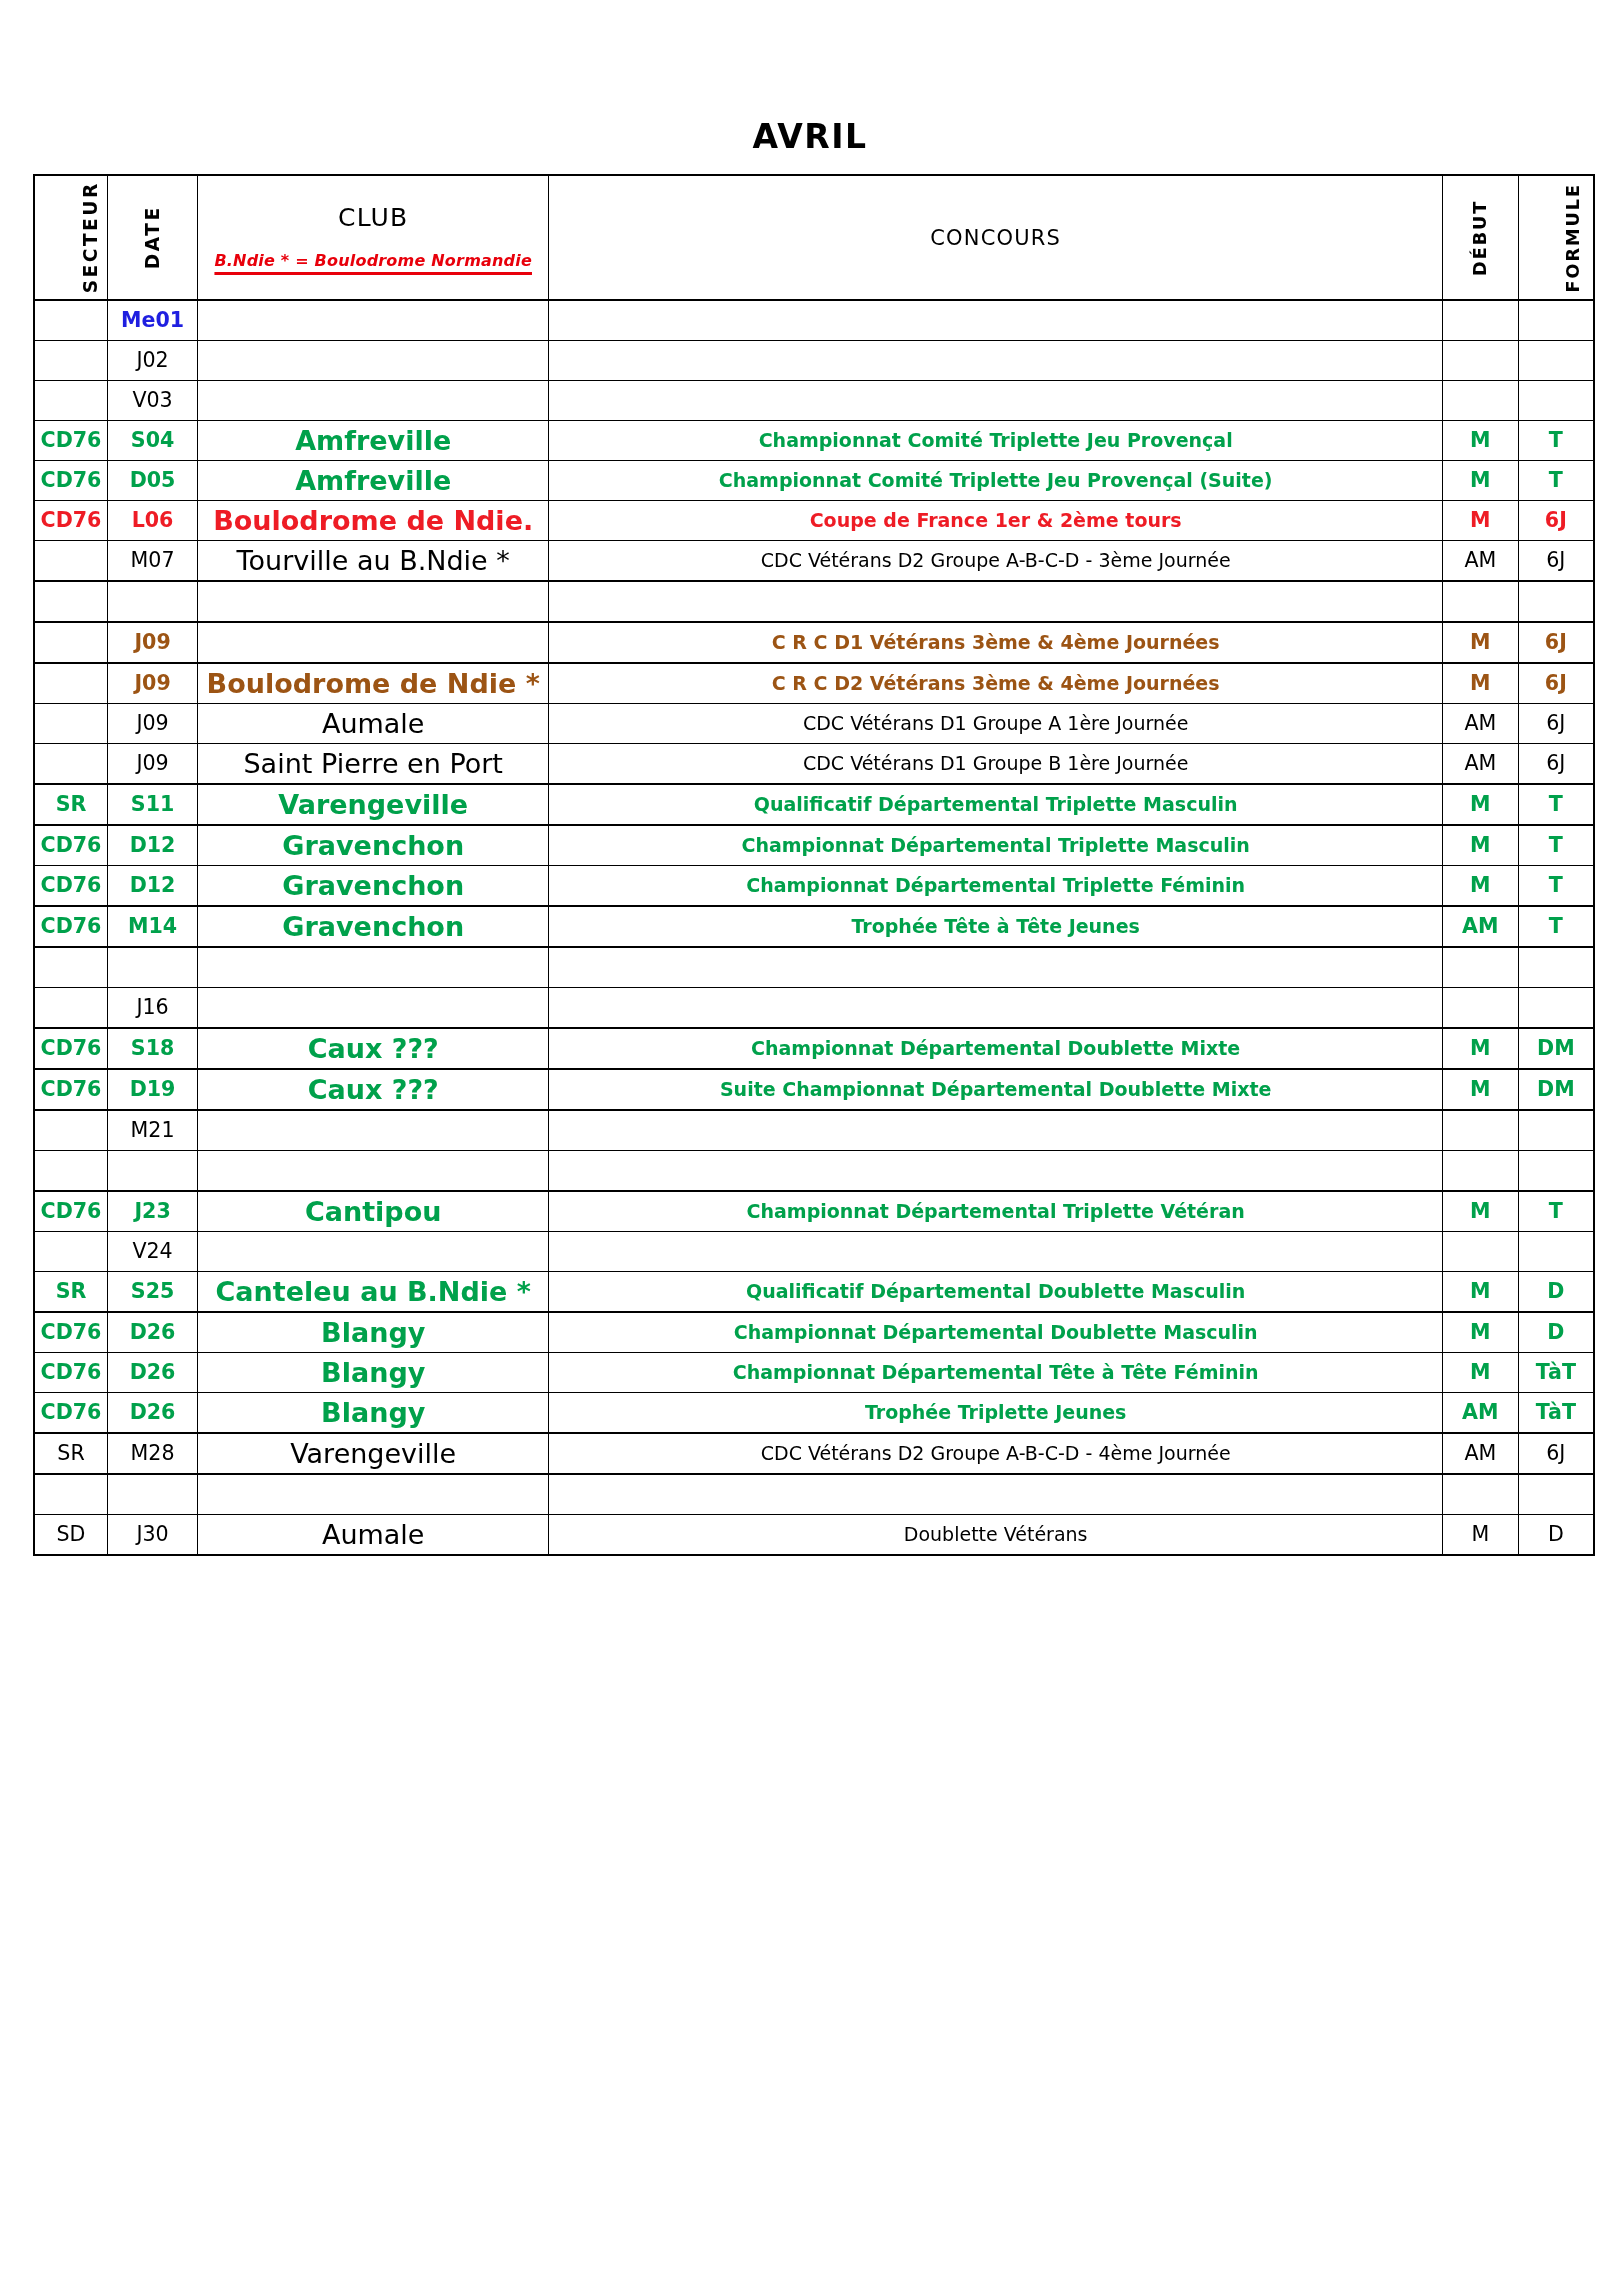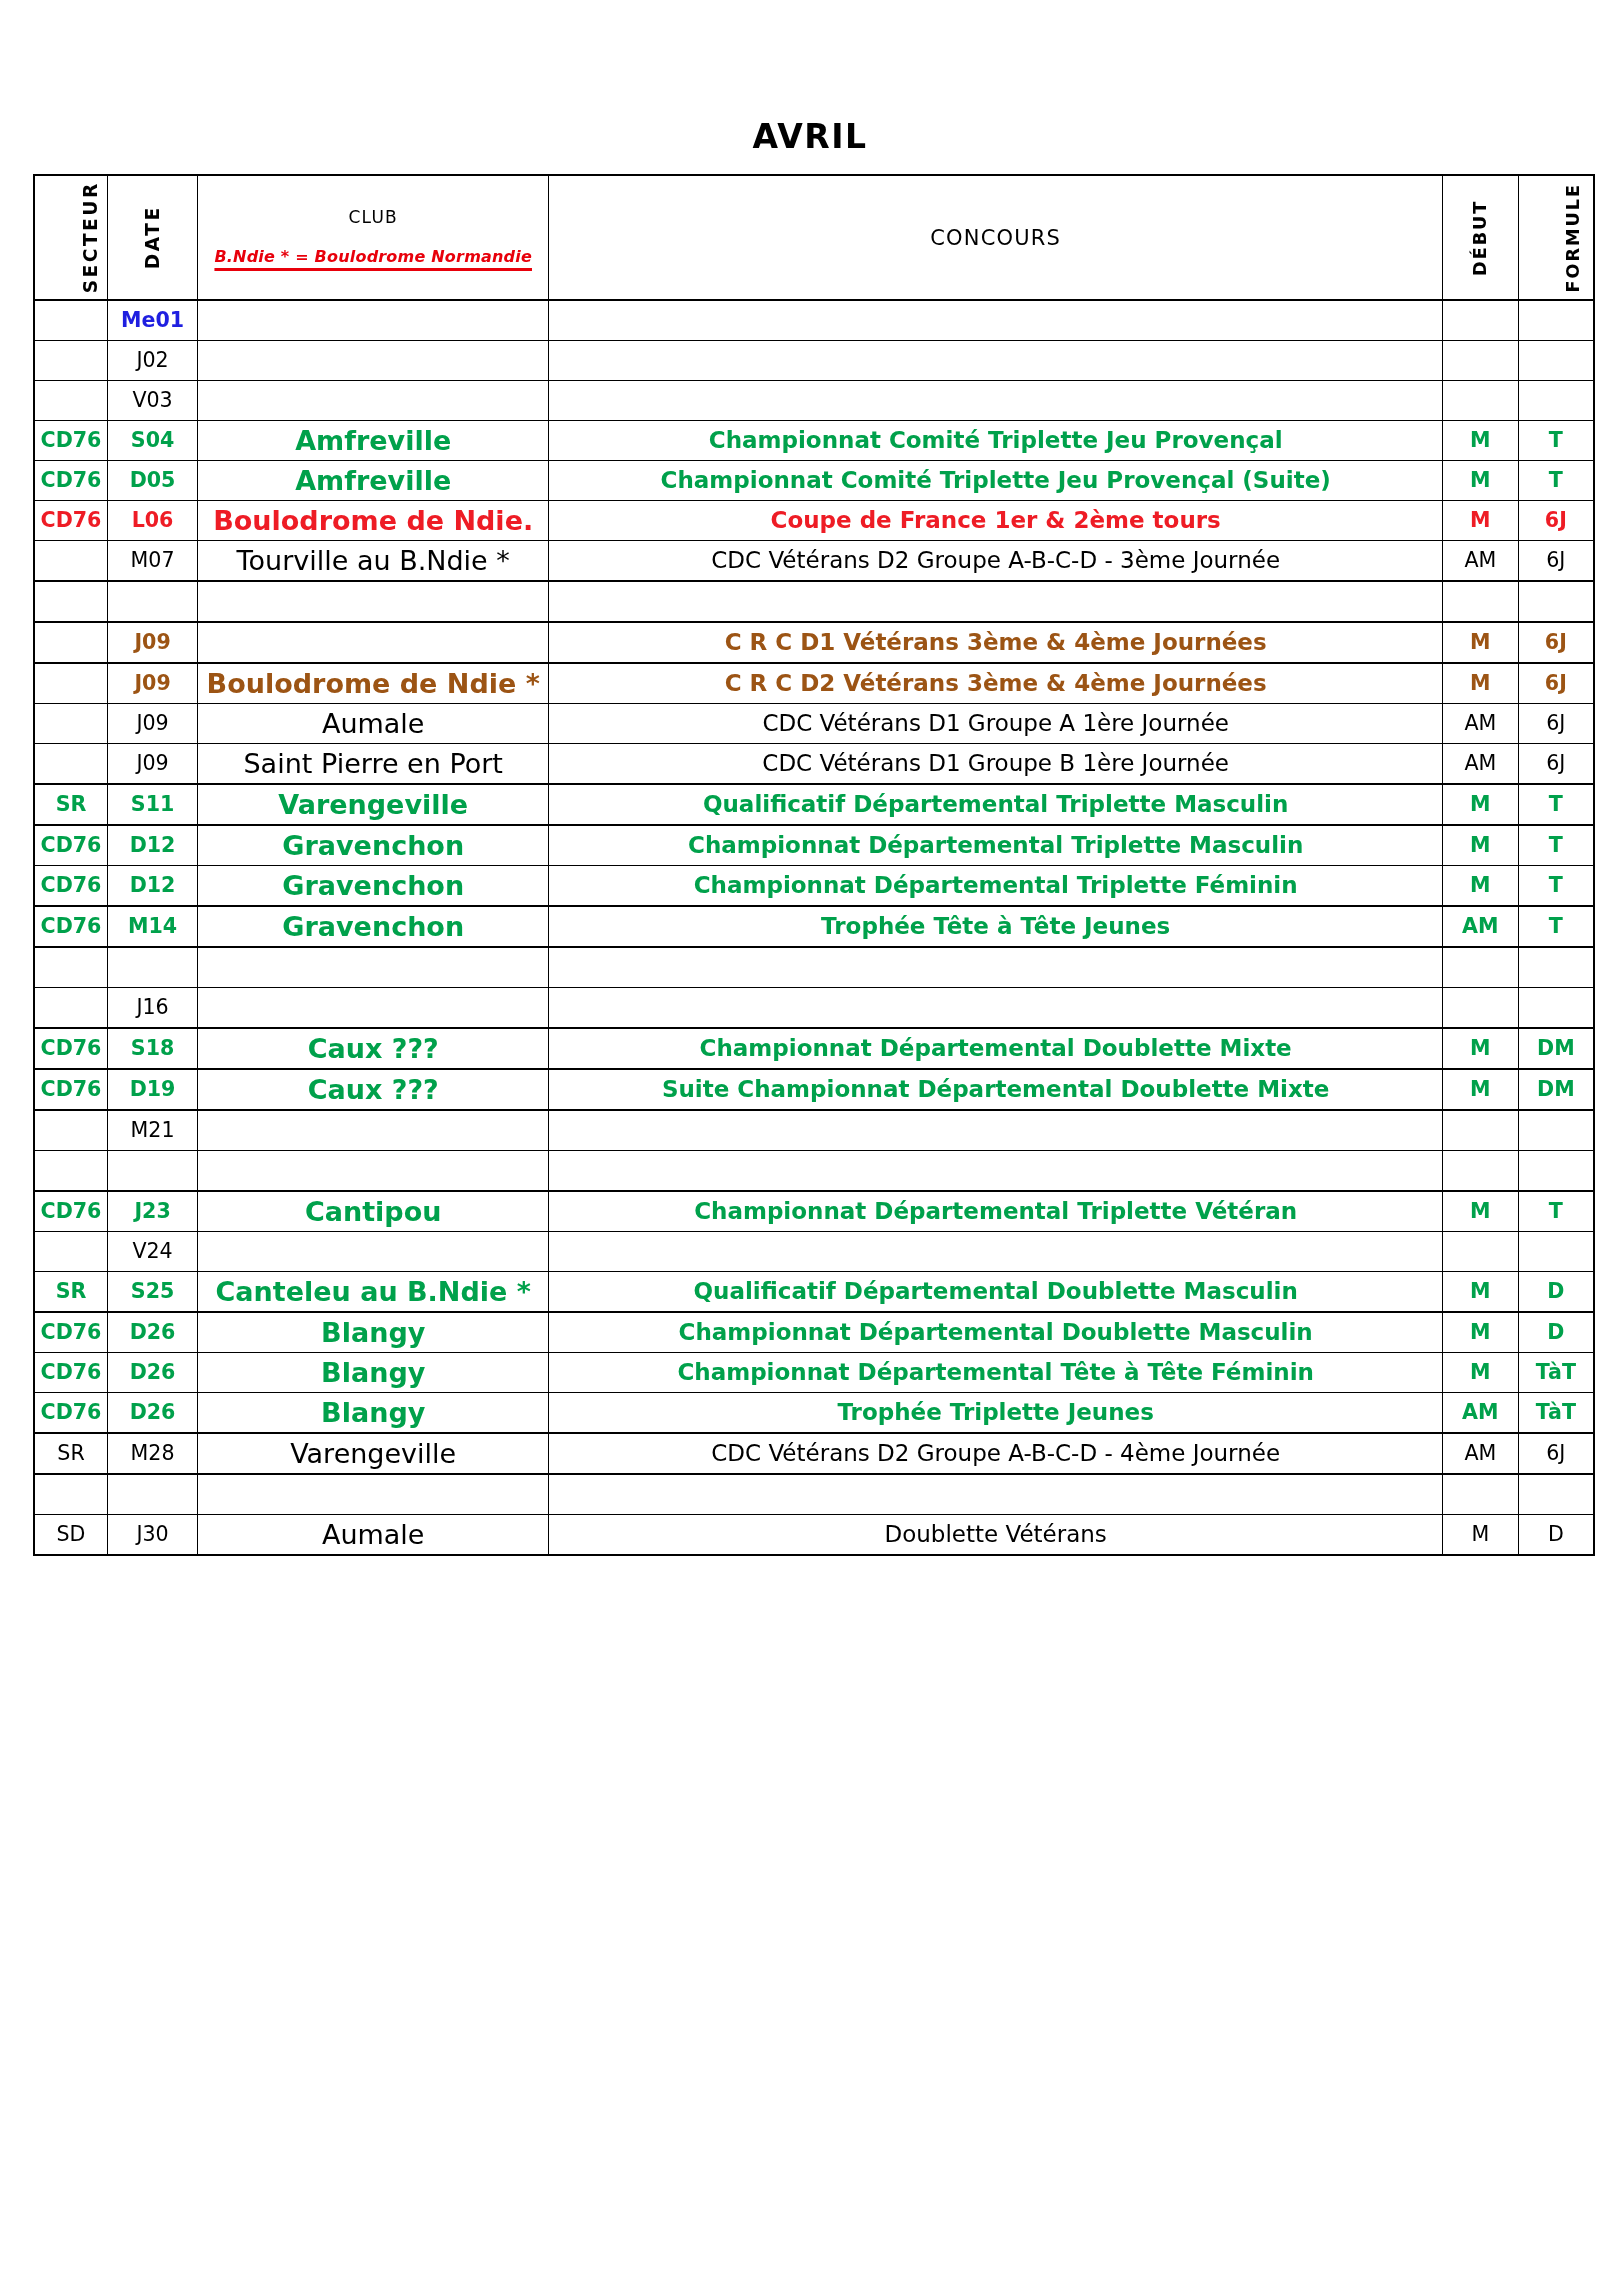--- a/index.html
+++ b/index.html
@@ -100,21 +100,21 @@
     font-size: 17.6px;
     letter-spacing: 2px;
   }
 
   .club-head {
     padding: 5.9px 3.9px 9.8px 3.9px;
     line-height: 1.05;
   }
   .club-head .ch-main {
     display: block;
-    font-size: 17px;
+    font-size: 25px;
     letter-spacing: 1.2px;
     color: #000000;
     margin-bottom: 21.6px;
     text-align: center;
   }
   .club-head .ch-note {
     display: inline-block;
     font-size: 16px;
     font-weight: 700;
     font-style: italic;
@@ -137,21 +137,21 @@
 
   tbody td.cell {
     font-size: 20.6px;
     line-height: 1.1;
     white-space: nowrap;
     overflow: hidden;
   }
   tbody td.c-secteur-cell,
   tbody td.c-date-cell { font-size: 20.6px; }
   tbody td.c-club-cell { font-size: 27px; }
-  tbody td.c-conc-cell { font-size: 23px; }
+  tbody td.c-conc-cell { font-size: 19px; }
   tbody td.c-debut-cell,
   tbody td.c-form-cell { font-size: 20.6px; }
 
   
   tbody tr.sep-top > td { border-top: 2.9px solid #000000; }
 
   
   .col-black  { color: #000000; }
   .col-green  { color: #00A14B; font-weight: 700; }
   .col-red    { color: #EE1C25; font-weight: 700; }

